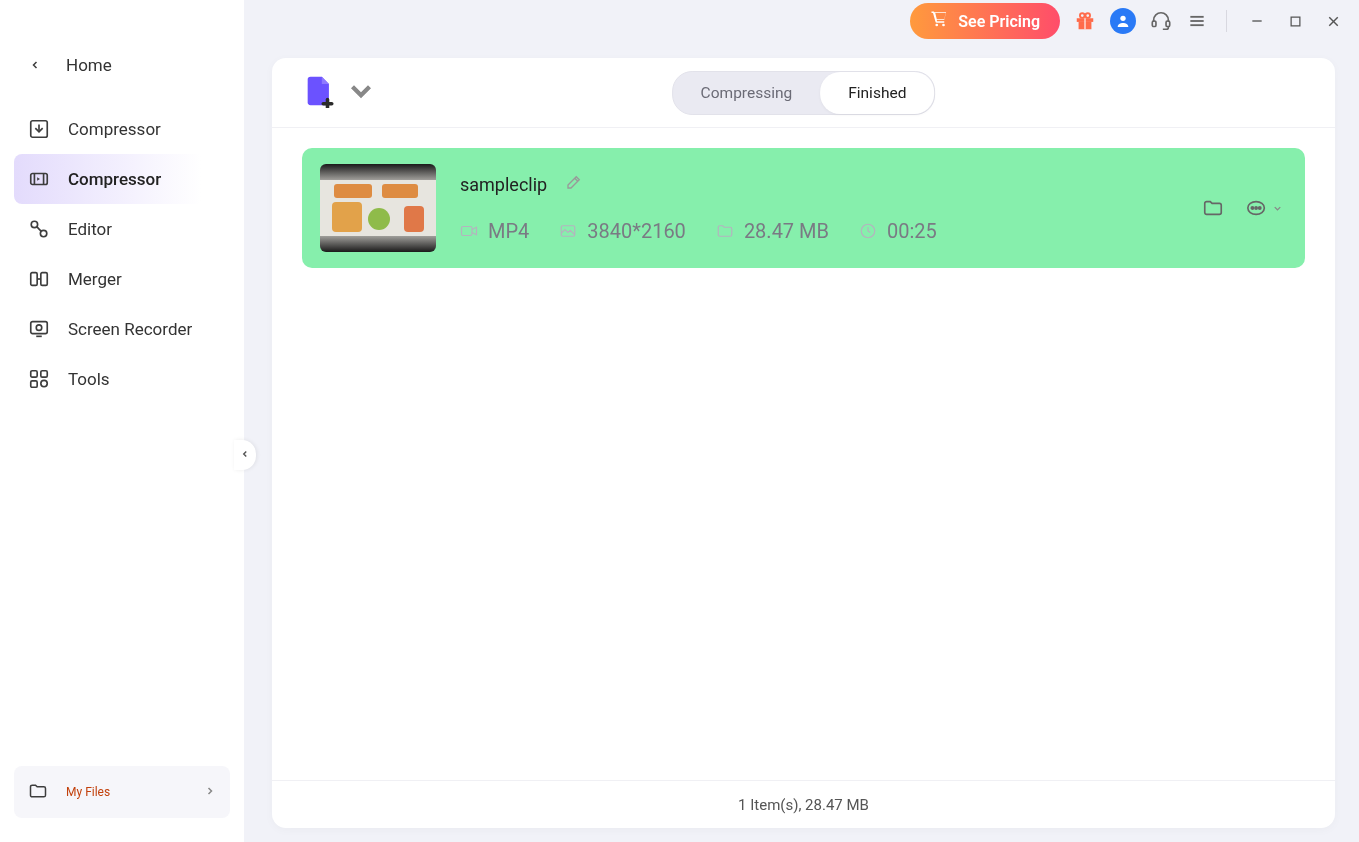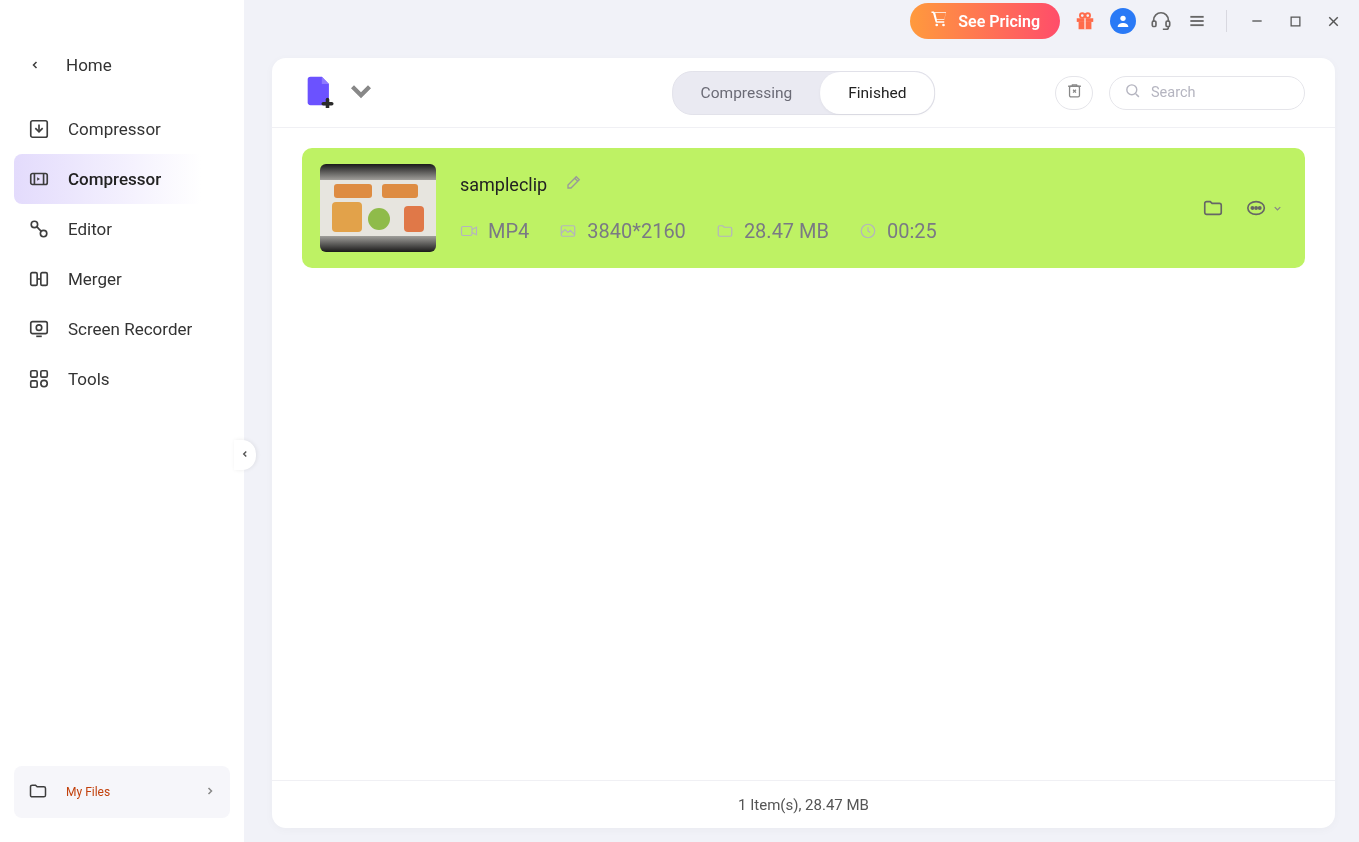--- a/index.html
+++ b/index.html
@@ -33,21 +33,21 @@
 .tab-seg { position: absolute; left: 50%; transform: translateX(-50%); display: flex; background: #eaeaf2; border-radius: 20px; border: 1px solid #e2e2ea; height: 44px; }
 .tab-seg .tab { padding: 0 28px; display: flex; align-items: center; font-size: 15.5px; color: #6b6b76; cursor: pointer; border-radius: 20px; }
 .tab-seg .tab.active { background: #fff; color: #222; box-shadow: 0 1px 3px rgba(0,0,0,0.05); }
 .toolbar-right { margin-left: auto; display: flex; align-items: center; gap: 16px; }
 .clear-btn { width: 38px; height: 34px; border: 1px solid #e5e5ea; border-radius: 18px; display: flex; align-items: center; justify-content: center; cursor: pointer; color: #888; }
 .search-wrap { width: 196px; height: 34px; border: 1px solid #e5e5ea; border-radius: 18px; display: flex; align-items: center; padding: 0 14px; gap: 10px; }
 .search-wrap input { border: none; outline: none; flex: 1; font-size: 14.5px; color: #333; background: transparent; }
 .search-wrap input::placeholder { color: #b5b5c0; }
 
 .list-area { flex: 1; padding: 20px 30px; overflow-y: auto; }
-.file-row { display: flex; align-items: center; background: #bef264; border-radius: 10px; padding: 16px 22px 16px 18px; }
+.file-row { display: flex; align-items: center; background: #86efac; border-radius: 10px; padding: 16px 22px 16px 18px; }
 .thumb { width: 116px; height: 88px; border-radius: 6px; background: linear-gradient(180deg,#1a1a1a 0%, #e8e6e0 28%, #e8e6e0 72%, #1a1a1a 100%); position: relative; overflow: hidden; flex-shrink: 0; }
 .thumb .mid { position: absolute; top: 18%; bottom: 18%; left: 0; right: 0; background: #e7e5df; }
 .thumb .obj1 { position: absolute; left: 12px; bottom: 20px; width: 30px; height: 30px; background: #e2a24a; border-radius: 4px; }
 .thumb .obj2 { position: absolute; left: 48px; bottom: 22px; width: 22px; height: 22px; background: #8fbb4a; border-radius: 50%; }
 .thumb .obj3 { position: absolute; right: 12px; bottom: 20px; width: 20px; height: 26px; background: #e07848; border-radius: 4px; }
 .thumb .obj4 { position: absolute; left: 14px; top: 20px; width: 38px; height: 14px; background: #de8c42; border-radius: 3px; }
 .thumb .obj5 { position: absolute; right: 18px; top: 20px; width: 36px; height: 14px; background: #de8c42; border-radius: 3px; }
 .file-info { flex: 1; margin-left: 24px; display: flex; flex-direction: column; gap: 24px; }
 .file-title-row { display: flex; align-items: center; gap: 18px; }
 .file-title { font-size: 18px; color: #222; }
@@ -255,42 +255,20 @@
 
       <div class="tab-seg">
         <div class="tab">
           <span>Compressing</span>
         </div>
         <div class="tab active">
           <span>Finished</span>
         </div>
       </div>
 
-      <div class="toolbar-right">
-        <div class="clear-btn">
-          <span>
-            <svg viewBox="0 0 24 24" width="17" height="17" fill="none" stroke="currentColor" stroke-width="1.8">
-                <rect x="5" y="6" width="14" height="15" rx="2"></rect>
-                <line x1="3" y1="6" x2="21" y2="6"></line>
-                <line x1="10" y1="11" x2="14" y2="15"></line>
-                <line x1="14" y1="11" x2="10" y2="15"></line>
-                <path d="M9 6V4h6v2"></path>
-              </svg>
-          </span>
-        </div>
-        <div class="search-wrap">
-          <span>
-            <svg viewBox="0 0 24 24" width="17" height="17" fill="none" stroke="#b5b5c0" stroke-width="2">
-                <circle cx="11" cy="11" r="7"></circle>
-                <line x1="16.5" y1="16.5" x2="21" y2="21"></line>
-              </svg>
-          </span>
-          <input type="text" placeholder="Search" style="">
-        </div>
-      </div>
     </div>
 
     <div class="list-area">
       <div class="file-row">
         <div class="thumb">
           <div class="mid"></div>
             <div class="obj4"></div>
             <div class="obj5"></div>
             <div class="obj1"></div>
             <div class="obj2"></div>

